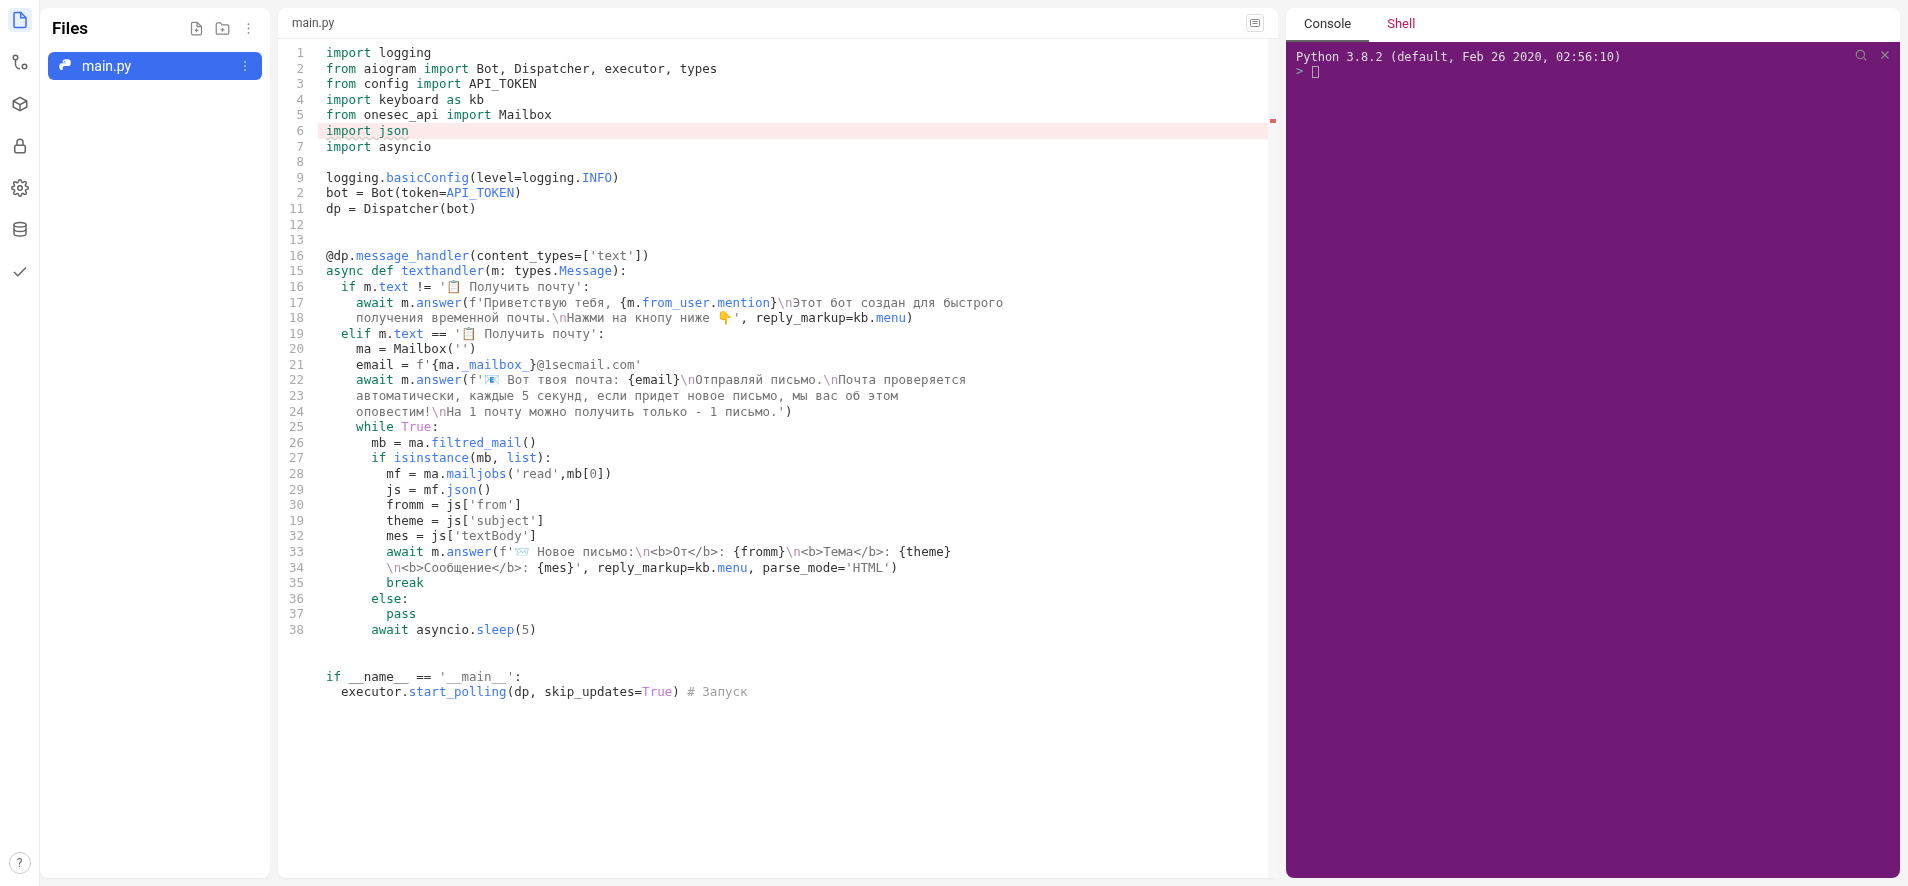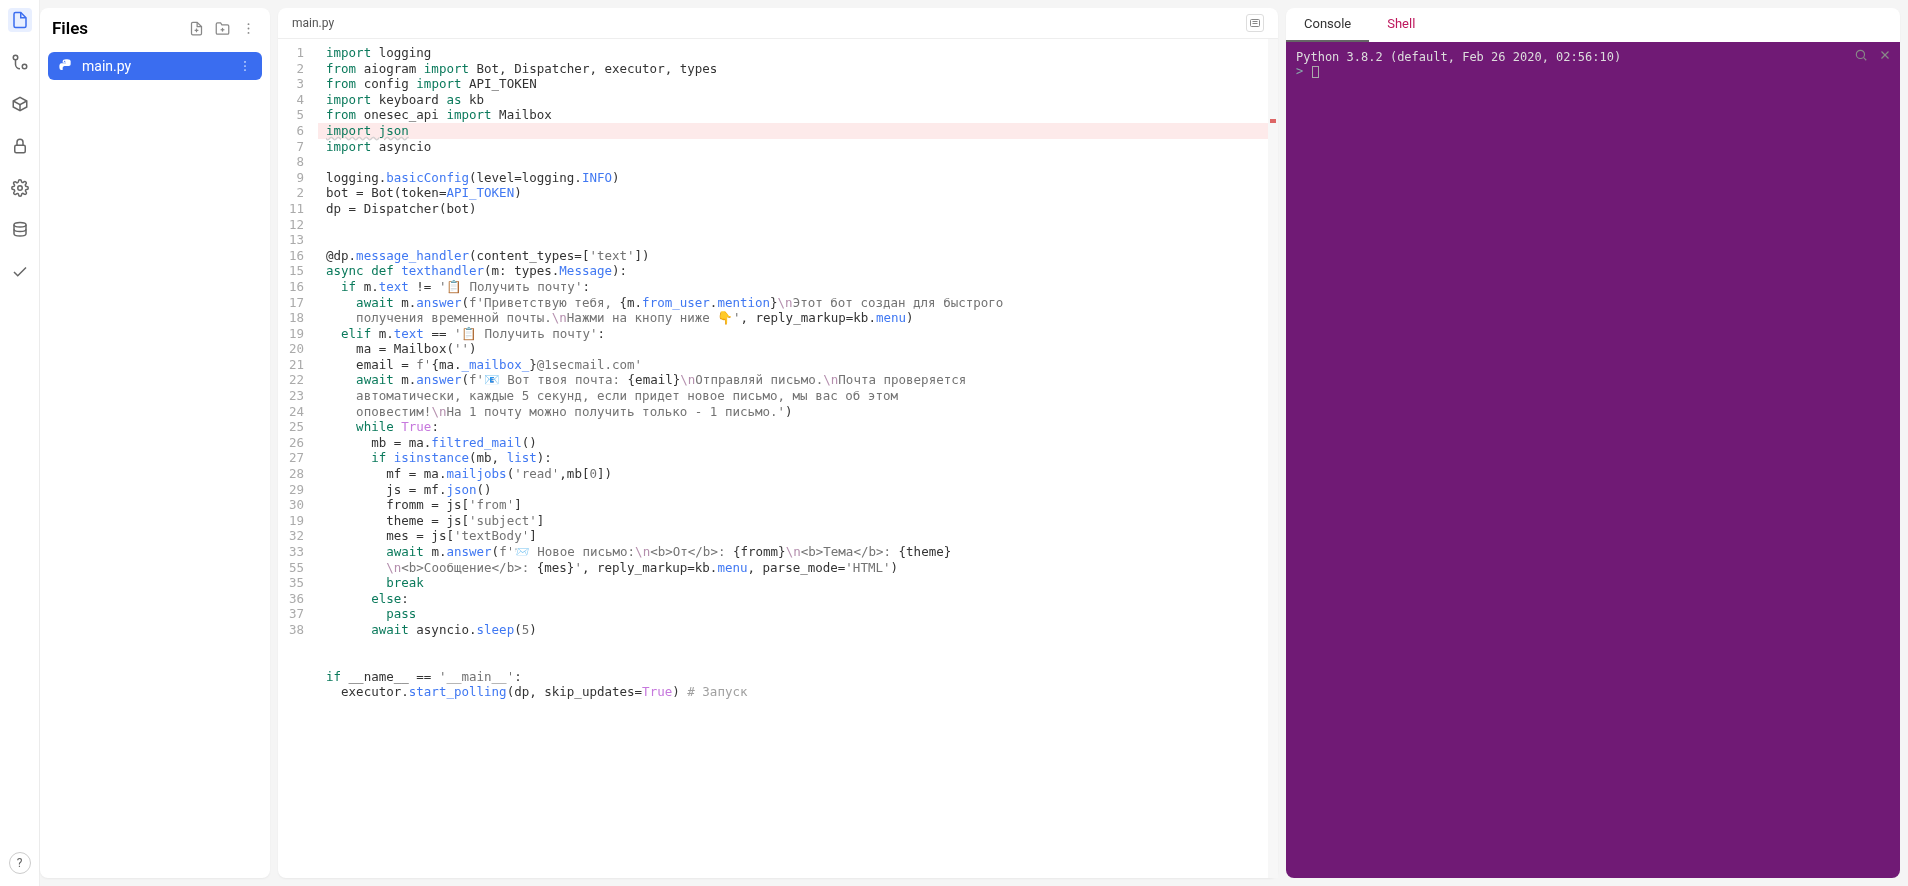--- a/index.html
+++ b/index.html
@@ -192,21 +192,21 @@
           <div>25</div>
           <div>26</div>
           <div>27</div>
           <div>28</div>
           <div>29</div>
           <div>30</div>
           <div></div>
           <div>19</div>
           <div>32</div>
           <div>33</div>
-          <div>55</div>
+          <div>34</div>
           <div>35</div>
           <div>36</div>
           <div>37</div>
           <div>38</div>
         </div>
       <div class="code" id="code"><div class="line"><span class="kw">import</span> logging</div><div class="line"><span class="kw">from</span> aiogram <span class="kw">import</span> Bot, Dispatcher, executor, types</div><div class="line"><span class="kw">from</span> config <span class="kw">import</span> API_TOKEN</div><div class="line"><span class="kw">import</span> keyboard <span class="kw">as</span> kb</div><div class="line"><span class="kw">from</span> onesec_api <span class="kw">import</span> Mailbox</div><div class="line error-line"><span class="kw underline-wavy">import json</span></div><div class="line"><span class="kw">import</span> asyncio</div><div class="line">&nbsp;</div><div class="line">logging.<span class="fn">basicConfig</span>(level=logging.<span class="fn">INFO</span>)</div><div class="line">bot = Bot(token=<span class="fn">API_TOKEN</span>)</div><div class="line">dp = Dispatcher(bot)</div><div class="line">&nbsp;</div><div class="line">&nbsp;</div><div class="line">@dp.<span class="fn">message_handler</span>(content_types=[<span class="str">'text'</span>])</div><div class="line"><span class="kw">async def</span> <span class="fn">texthandler</span>(m: types.<span class="fn">Message</span>):</div><div class="line">  <span class="kw">if</span> m.<span class="fn">text</span> != <span class="str">'📋 Получить почту'</span>:</div><div class="line">    <span class="kw">await</span> m.<span class="fn">answer</span>(<span class="str">f'Приветствую тебя, </span>{m.<span class="fn">from_user</span>.<span class="fn">mention</span>}<span class="esc">\n</span><span class="str">Этот бот создан для быстрого</span></div><div class="line">    <span class="str">получения временной почты.</span><span class="esc">\n</span><span class="str">Нажми на кнопу ниже 👇'</span>, reply_markup=kb.<span class="fn">menu</span>)</div><div class="line">  <span class="kw">elif</span> m.<span class="fn">text</span> == <span class="str">'📋 Получить почту'</span>:</div><div class="line">    ma = Mailbox(<span class="str">''</span>)</div><div class="line">    email = <span class="str">f'</span>{ma.<span class="fn">_mailbox_</span>}<span class="str">@1secmail.com'</span></div><div class="line">    <span class="kw">await</span> m.<span class="fn">answer</span>(<span class="str">f'📧 Вот твоя почта: </span>{email}<span class="esc">\n</span><span class="str">Отправляй письмо.</span><span class="esc">\n</span><span class="str">Почта проверяется</span></div><div class="line">    <span class="str">автоматически, каждые 5 секунд, если придет новое письмо, мы вас об этом</span></div><div class="line">    <span class="str">оповестим!</span><span class="esc">\n</span><span class="str">На 1 почту можно получить только - 1 письмо.'</span>)</div><div class="line">    <span class="kw">while</span> <span class="bool">True</span>:</div><div class="line">      mb = ma.<span class="fn">filtred_mail</span>()</div><div class="line">      <span class="kw">if</span> <span class="fn">isinstance</span>(mb, <span class="fn">list</span>):</div><div class="line">        mf = ma.<span class="fn">mailjobs</span>(<span class="str">'read'</span>,mb[<span class="str">0</span>])</div><div class="line">        js = mf.<span class="fn">json</span>()</div><div class="line">        fromm = js[<span class="str">'from'</span>]</div><div class="line">        theme = js[<span class="str">'subject'</span>]</div><div class="line">        mes = js[<span class="str">'textBody'</span>]</div><div class="line">        <span class="kw">await</span> m.<span class="fn">answer</span>(<span class="str">f'📨 Новое письмо:</span><span class="esc">\n</span><span class="str">&lt;b&gt;От&lt;/b&gt;: </span>{fromm}<span class="esc">\n</span><span class="str">&lt;b&gt;Тема&lt;/b&gt;: </span>{theme}</div><div class="line">        <span class="esc">\n</span><span class="str">&lt;b&gt;Сообщение&lt;/b&gt;: </span>{mes}<span class="str">'</span>, reply_markup=kb.<span class="fn">menu</span>, parse_mode=<span class="str">'HTML'</span>)</div><div class="line">        <span class="kw">break</span></div><div class="line">      <span class="kw">else</span>:</div><div class="line">        <span class="kw">pass</span></div><div class="line">      <span class="kw">await</span> asyncio.<span class="fn">sleep</span>(<span class="str">5</span>)</div><div class="line">&nbsp;</div><div class="line">&nbsp;</div><div class="line"><span class="kw">if</span> __name__ == <span class="str">'__main__'</span>:</div><div class="line">  executor.<span class="fn">start_polling</span>(dp, skip_updates=<span class="bool">True</span>) <span class="cmt"># Запуск</span></div></div>
       <div class="minimap-track">
         <div class="error-tick" style="top:80px"></div>
       </div>
     </div>

